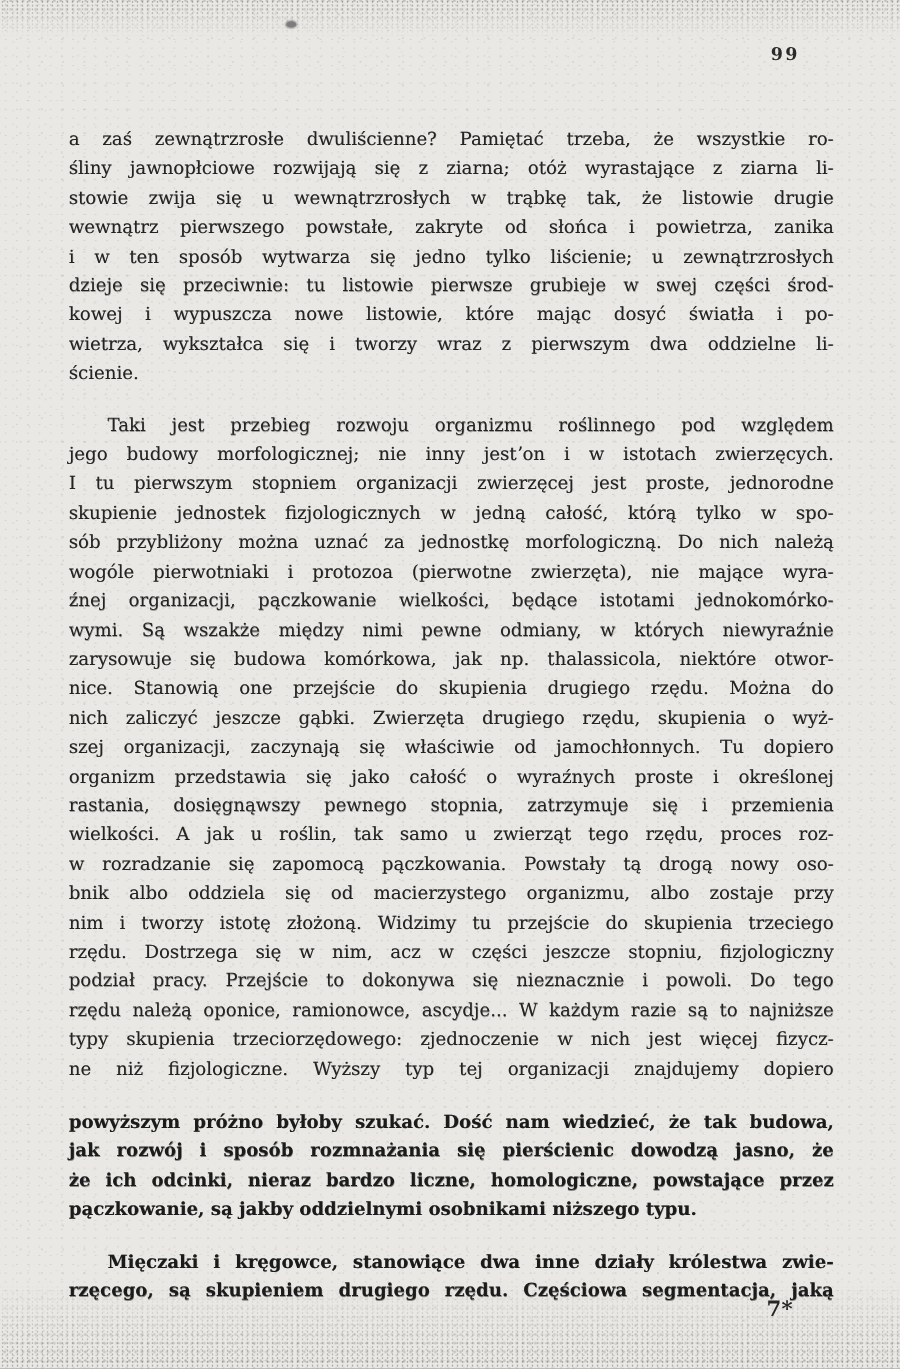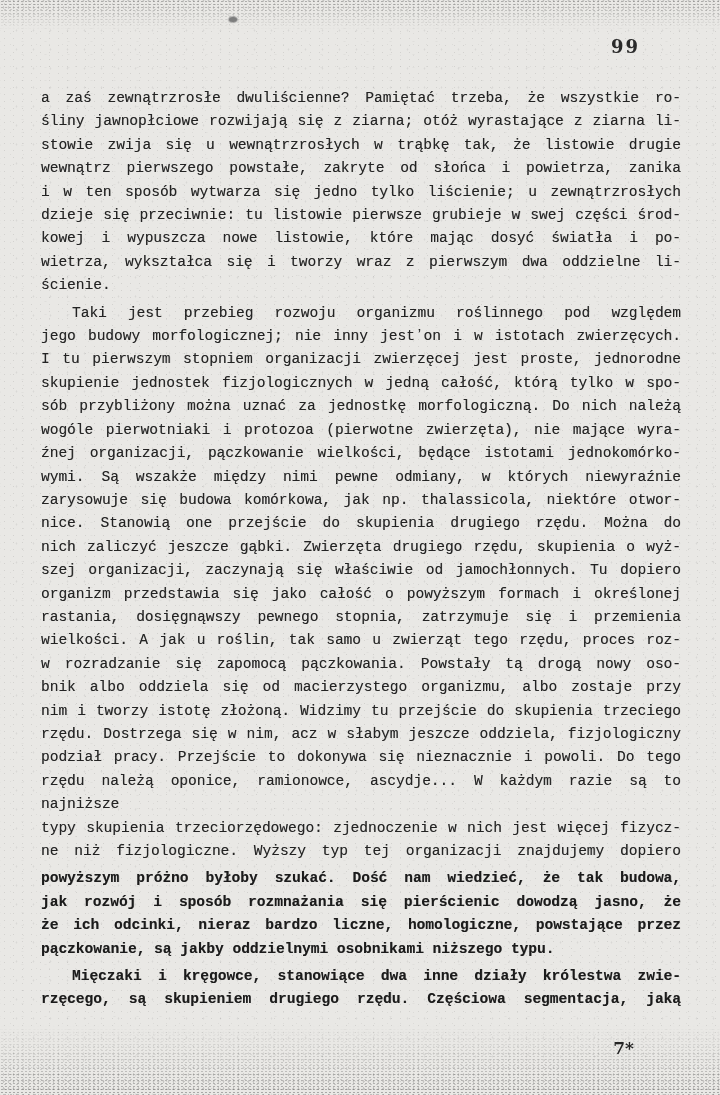--- a/index.html
+++ b/index.html
@@ -34,33 +34,33 @@
     -webkit-mask-image: linear-gradient(to bottom, rgba(0,0,0,0.85), transparent);
     mask-image: linear-gradient(to bottom, rgba(0,0,0,0.85), transparent);
   }
   .noise-bottom {
     bottom: 0; height: 70px;
     -webkit-mask-image: linear-gradient(to top, rgba(0,0,0,0.9), rgba(0,0,0,0.35) 60%, transparent);
     mask-image: linear-gradient(to top, rgba(0,0,0,0.9), rgba(0,0,0,0.35) 60%, transparent);
   }
   .page-number {
     position: absolute; top: 36px; right: 80px;
-    font-size: 18px; font-weight: bold; letter-spacing: 2px; color: #2a2a2a;
+    font-size: 14px; font-weight: bold; letter-spacing: 2px; color: #2a2a2a;
   }
   .blemish {
     position: absolute; left: 229px; top: 17px; width: 8px; height: 5px;
     background: #7d7d7d; border-radius: 50%;
     box-shadow: 0 0 1px 1px rgba(125,125,125,0.55);
   }
   .text-block {
     position: absolute; left: 37px; top: 83px; width: 648px;
     font-size: 14.5px; line-height: 23.4px;
     text-shadow: 0.3px 0.3px 0 rgba(35,35,35,0.38);
   }
-  .block { margin: 4px; font-family: Liberation Mono, monospace; }
+  .block { margin: 18px; }
   .line { text-align: justify; text-align-last: justify; }
   .line.para-end { text-align-last: left; }
   .block.indent-first .line:first-child { text-indent: 31px; }
   .block.heavy { font-weight: bold; color: #1b1b1b; text-shadow: 0.3px 0.3px 0 rgba(20,20,20,0.45); }
   .footer-mark {
     position: absolute; top: 1038px; right: 86px;
     font-size: 17px; font-weight: bold; color: #252525;
   }
 </style>
 </head>
@@ -89,27 +89,27 @@
         <div class="line">I tu pierwszym stopniem organizacji zwierzęcej jest proste, jednorodne</div>
         <div class="line">skupienie jednostek fizjologicznych w jedną całość, którą tylko w spo-</div>
         <div class="line">sób przybliżony można uznać za jednostkę morfologiczną. Do nich należą</div>
         <div class="line">wogóle pierwotniaki i protozoa (pierwotne zwierzęta), nie mające wyra-</div>
         <div class="line">źnej organizacji, pączkowanie wielkości, będące istotami jednokomórko-</div>
         <div class="line">wymi. Są wszakże między nimi pewne odmiany, w których niewyraźnie</div>
         <div class="line">zarysowuje się budowa komórkowa, jak np. thalassicola, niektóre otwor-</div>
         <div class="line">nice. Stanowią one przejście do skupienia drugiego rzędu. Można do</div>
         <div class="line">nich zaliczyć jeszcze gąbki. Zwierzęta drugiego rzędu, skupienia o wyż-</div>
         <div class="line">szej organizacji, zaczynają się właściwie od jamochłonnych. Tu dopiero</div>
-        <div class="line">organizm przedstawia się jako całość o powyższym formach i określonej</div>
+        <div class="line">organizm przedstawia się jako całość o wyraźnych proste i określonej</div>
         <div class="line">rastania, dosięgnąwszy pewnego stopnia, zatrzymuje się i przemienia</div>
         <div class="line">wielkości. A jak u roślin, tak samo u zwierząt tego rzędu, proces roz-</div>
         <div class="line">w rozradzanie się zapomocą pączkowania. Powstały tą drogą nowy oso-</div>
         <div class="line">bnik albo oddziela się od macierzystego organizmu, albo zostaje przy</div>
         <div class="line">nim i tworzy istotę złożoną. Widzimy tu przejście do skupienia trzeciego</div>
-        <div class="line">rzędu. Dostrzega się w nim, acz w słabym jeszcze oddziela, fizjologiczny</div>
+        <div class="line">rzędu. Dostrzega się w nim, acz w części jeszcze stopniu, fizjologiczny</div>
         <div class="line">podział pracy. Przejście to dokonywa się nieznacznie i powoli. Do tego</div>
         <div class="line">rzędu należą oponice, ramionowce, ascydje... W każdym razie są to najniższe</div>
         <div class="line">typy skupienia trzeciorzędowego: zjednoczenie w nich jest więcej fizycz-</div>
         <div class="line">ne niż fizjologiczne. Wyższy typ tej organizacji znajdujemy dopiero</div>
       </div>
       <div class="block heavy">
         <div class="line">powyższym próżno byłoby szukać. Dość nam wiedzieć, że tak budowa,</div>
         <div class="line">jak rozwój i sposób rozmnażania się pierścienic dowodzą jasno, że</div>
         <div class="line">że ich odcinki, nieraz bardzo liczne, homologiczne, powstające przez</div>
         <div class="line para-end">pączkowanie, są jakby oddzielnymi osobnikami niższego typu.</div>

